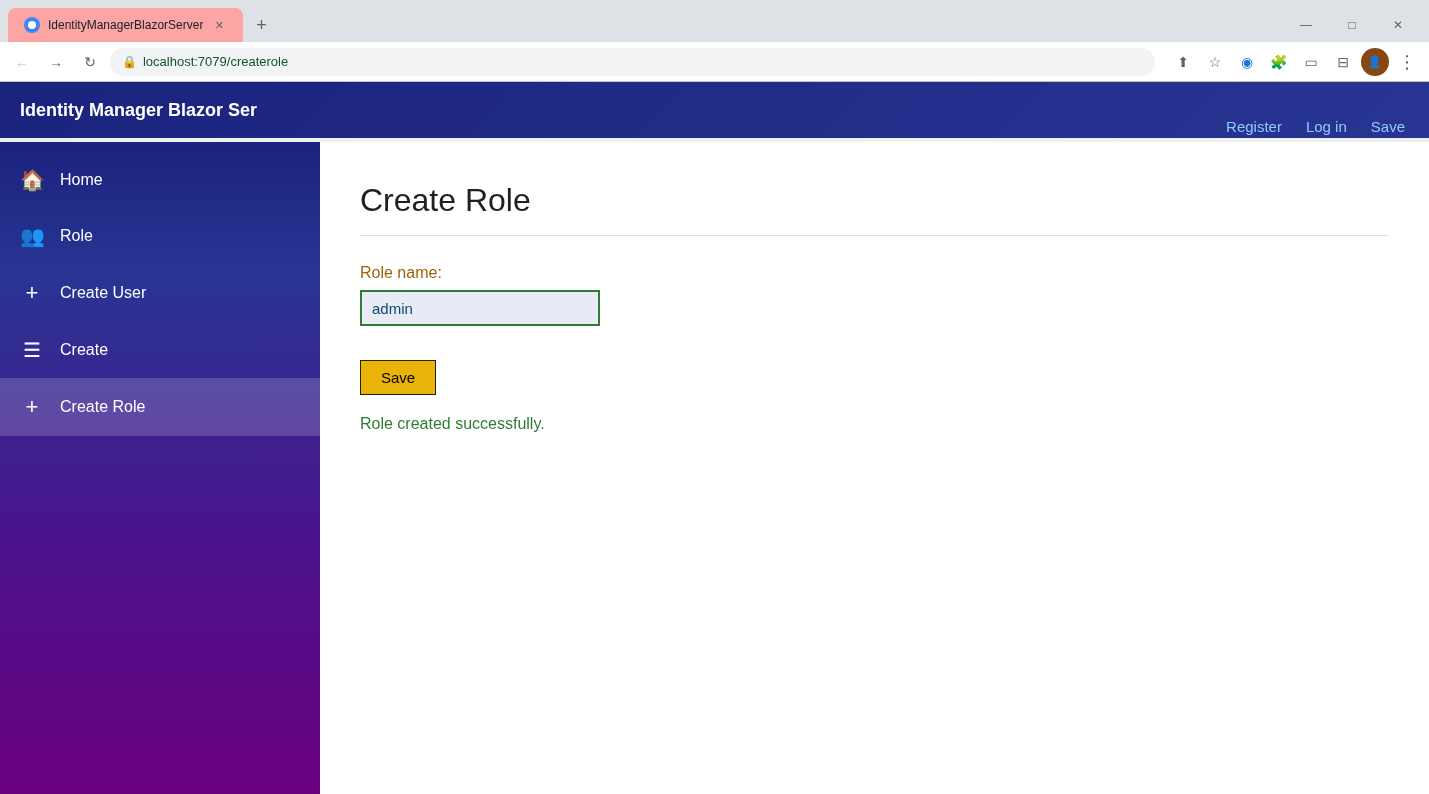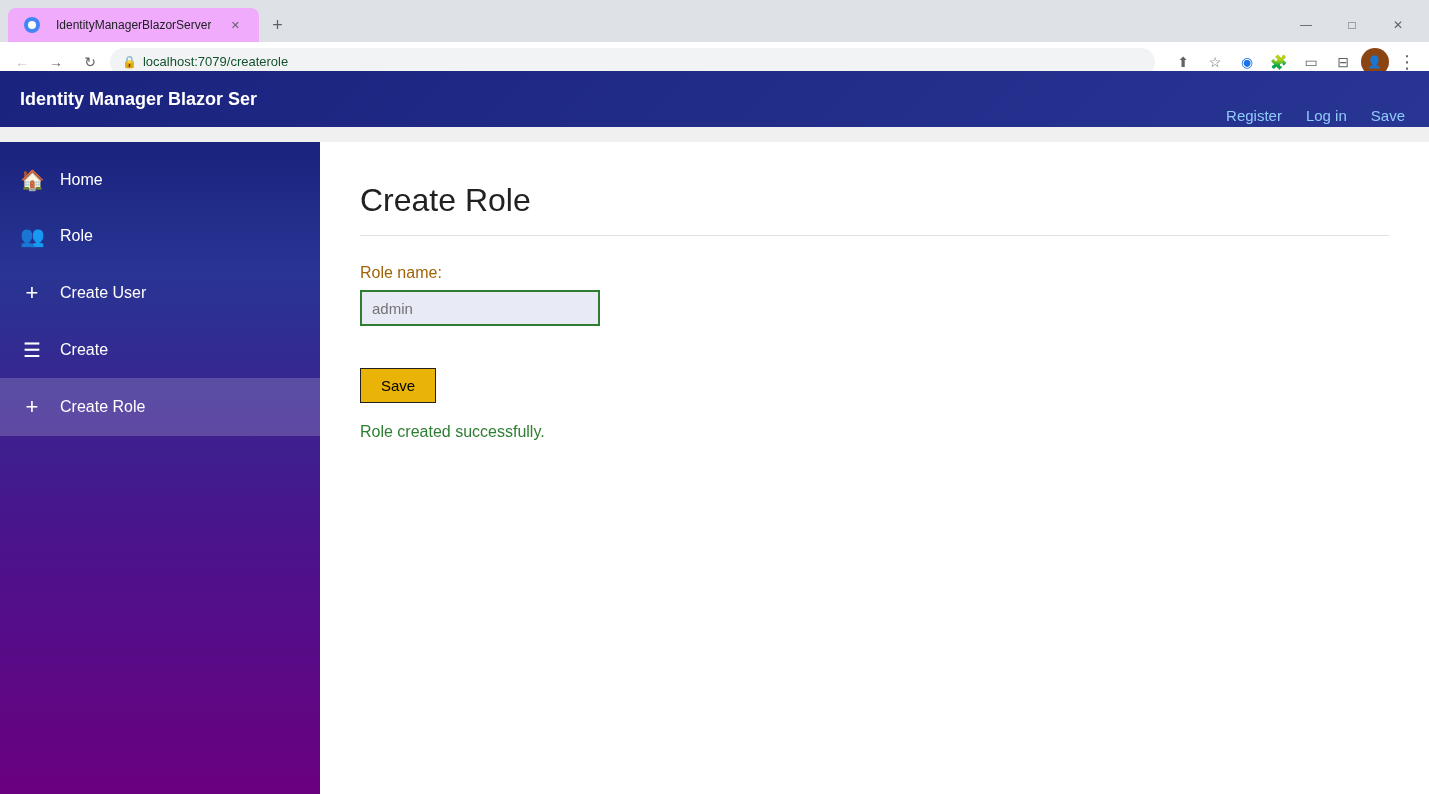--- a/index.html
+++ b/index.html
@@ -13,26 +13,26 @@
     .tab-bar {
       display: flex;
       align-items: center;
       padding: 8px 8px 0 8px;
       background: #dee1e6;
       height: 42px;
     }
     .tab {
       display: flex;
       align-items: center;
-      background: #f0abfc;
+      background: #fca5a5;
       border-radius: 8px 8px 0 0;
       padding: 12px 16px;
       font-size: 13px;
       color: #202124;
-      gap: 16px;
+      gap: 8px;
       min-width: 200px;
       height: 34px;
     }
     .tab-favicon {
       width: 16px;
       height: 16px;
       background: #4285f4;
       border-radius: 50%;
       display: flex;
       align-items: center;
@@ -165,21 +165,21 @@
       border-radius: 50%;
     }
 
     
     .app-header {
       display: flex;
       align-items: center;
       background: linear-gradient(135deg, #1a237e 0%, #283593 100%);
       height: 56px;
       position: absolute;
-      top: 71px;
+      top: 82px;
       left: 0;
       right: 0;
     }
     .app-brand {
       color: white;
       font-size: 18px;
       font-weight: 600;
       padding: 0 20px;
       white-space: nowrap;
       overflow: hidden;
@@ -261,23 +261,23 @@
       display: block;
     }
     .form-input {
       display: block;
       width: 240px;
       height: 36px;
       padding: 6px 10px;
       font-size: 15px;
       border: 2px solid #2e7d32;
       background: #e8eaf6;
-      color: #737373;
+      color: #0c4a6e;
       outline: none;
-      margin-bottom: 24px;
+      margin-bottom: 16px;
     }
     .save-btn {
       display: inline-block;
       padding: 8px 20px;
       background: #eab308;
       border: 1px solid #212121;
       font-size: 15px;
       cursor: pointer;
       margin-bottom: 20px;
     }

